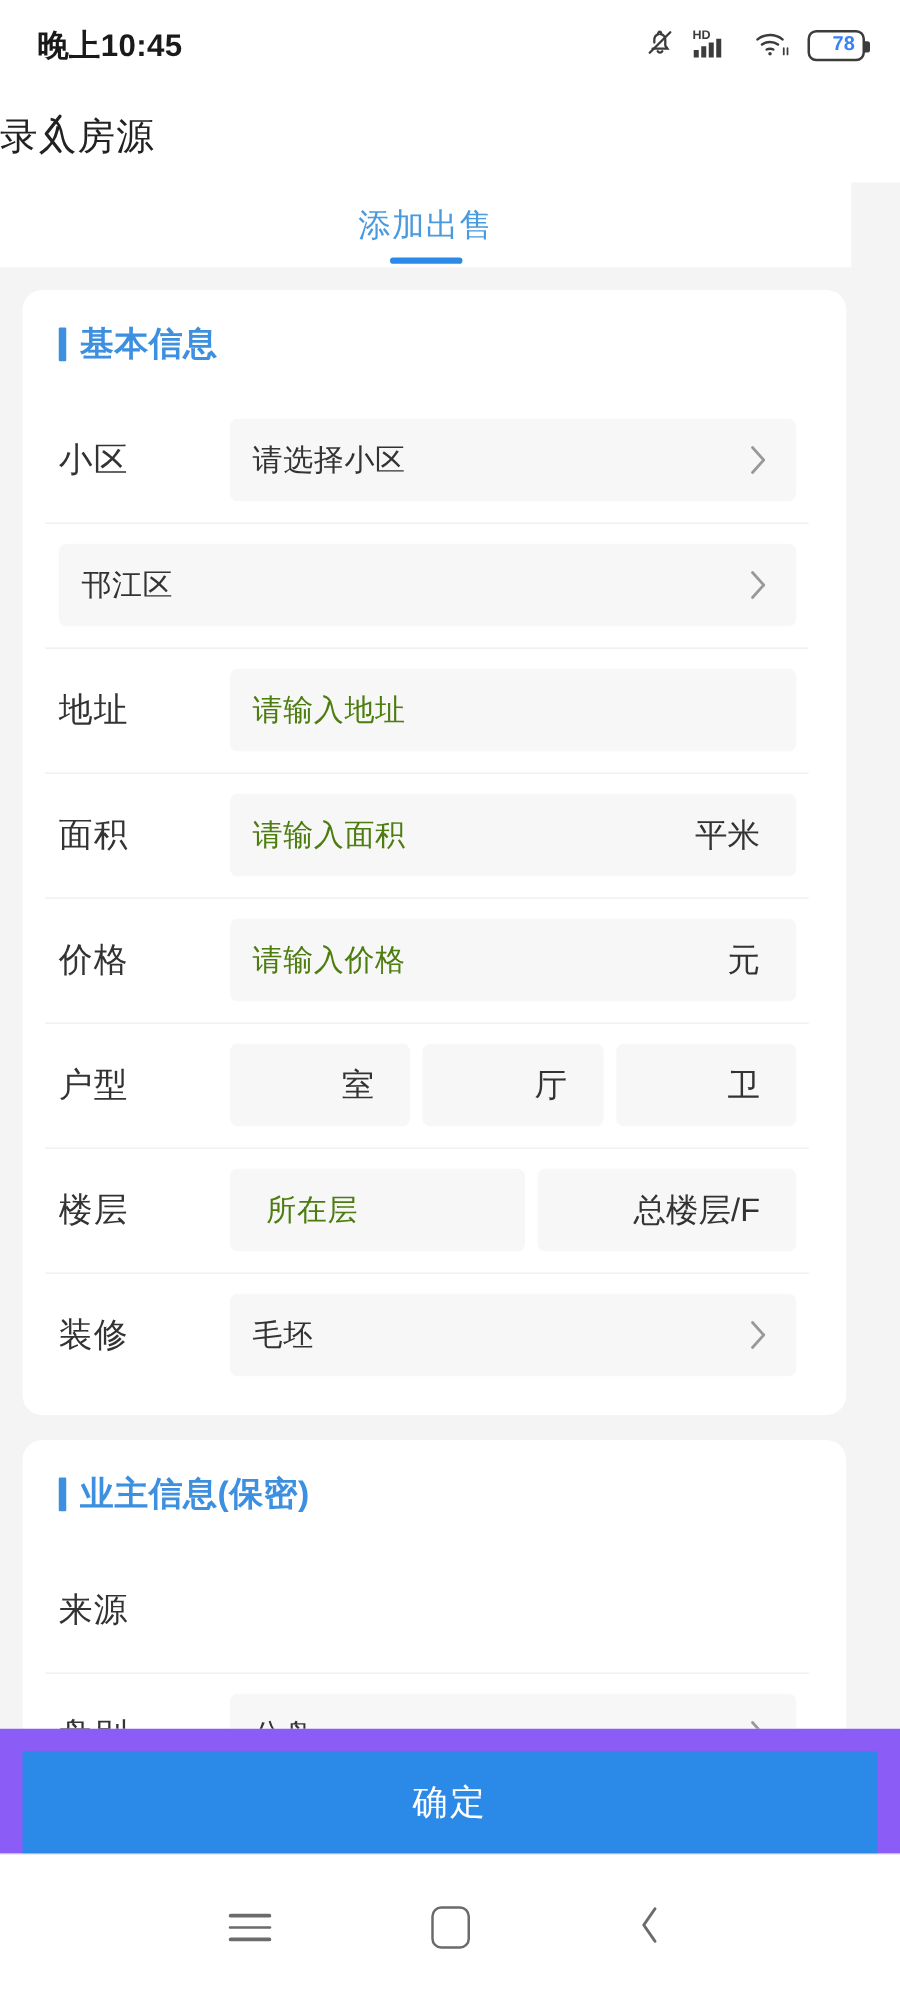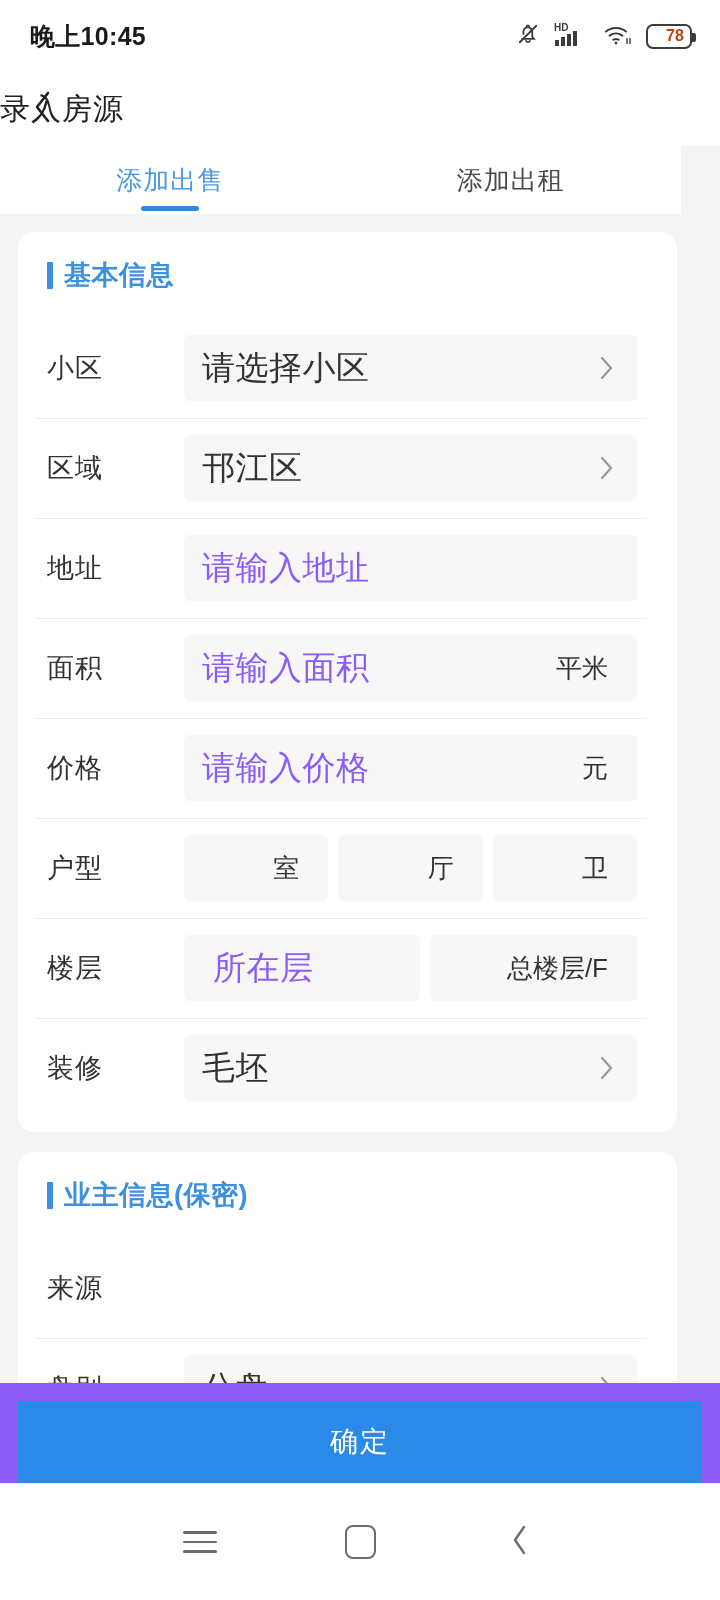--- a/index.html
+++ b/index.html
@@ -35,21 +35,21 @@
     position: relative;
     width: 46px; height: 25px;
     border: 2.5px solid #3c3c3c;
     border-radius: 7px;
     display: flex; align-items: center; justify-content: center;
   }
   .battery:after {
     content: ""; position: absolute; right: -6px; top: 7px;
     width: 4px; height: 9px; background: #3c3c3c; border-radius: 0 2px 2px 0;
   }
-  .battery-text { font-size: 16px; font-weight: bold; color: #c2410c; line-height: 1; margin-left: 12px; }
+  .battery-text { font-size: 16px; font-weight: bold; color: #3b82f6; line-height: 1; margin-left: 12px; }
 
   
   .navbar {
     position: absolute; top: 72px; left: 0;
     width: 720px; height: 74px;
     background: #ffffff;
     display: flex; align-items: center;
   }
   .nav-back {
     width: 86px; height: 74px;
@@ -126,23 +126,23 @@
   .field {
     position: relative;
     flex: 1;
     height: 66px;
     background: #f7f7f7;
     border-radius: 6px;
     display: flex; align-items: center;
     padding: 0 0 0 18px;
   }
   .field-value {
-    font-size: 33px; color: #333; letter-spacing: 0.5px;
-  }
-  .field-value.placeholder { color: #8b5cf6; }
+    font-size: 24px; color: #333; letter-spacing: 0.5px;
+  }
+  .field-value.placeholder { color: #4d7c0f; }
   .field-suffix {
     margin-left: auto; padding-right: 29px;
     font-size: 26px; color: #333;
   }
   .chevron {
     margin-left: auto; padding-right: 22px;
     display: flex; align-items: center;
   }
   
   .field.center-right { justify-content: flex-end; padding-left: 0; }
@@ -239,23 +239,20 @@
       </span>
     </div>
     <div class="nav-title">录入房源</div>
   </div>
 
   <div class="tabs">
     <div class="tab active">
       <span class="tab-label">添加出售</span>
       <span class="tab-underline"></span>
     </div>
-    <div class="tab">
-      <span class="tab-label">添加出租</span>
-    </div>
   </div>
 
   <div class="content">
 
     <div class="card">
       <div class="section-title">
         <span class="section-bar"></span>
         <span class="section-text">基本信息</span>
       </div>
 
@@ -267,21 +264,20 @@
             <span class="chevron">
               <svg width="16" height="28" viewBox="0 0 16 28" fill="none" stroke="#999" stroke-width="2.2" stroke-linecap="round" stroke-linejoin="round">
                   <path d="M3 4l9 10-9 10"></path>
                 </svg>
             </span>
           </div>
         </div>
       </div>
 
       <div class="row">
-        <div class="row-label">区域</div>
         <div class="row-fields">
           <div class="field">
             <span class="field-value">邗江区</span>
             <span class="chevron">
               <svg width="16" height="28" viewBox="0 0 16 28" fill="none" stroke="#999" stroke-width="2.2" stroke-linecap="round" stroke-linejoin="round">
                   <path d="M3 4l9 10-9 10"></path>
                 </svg>
             </span>
           </div>
         </div>

